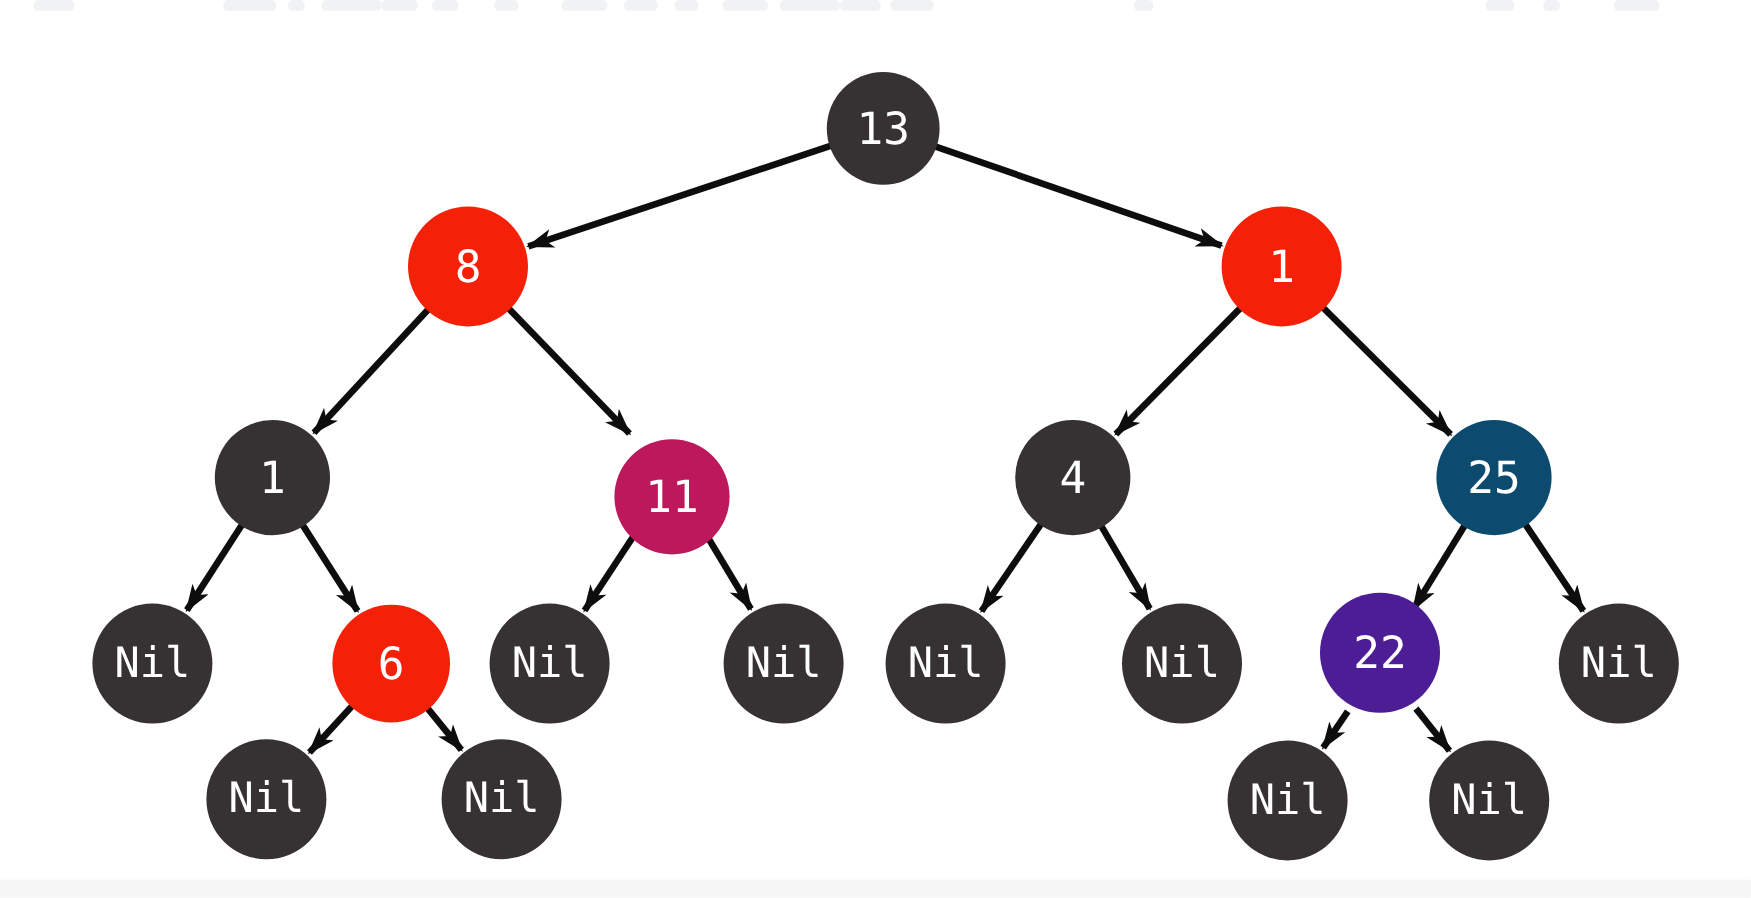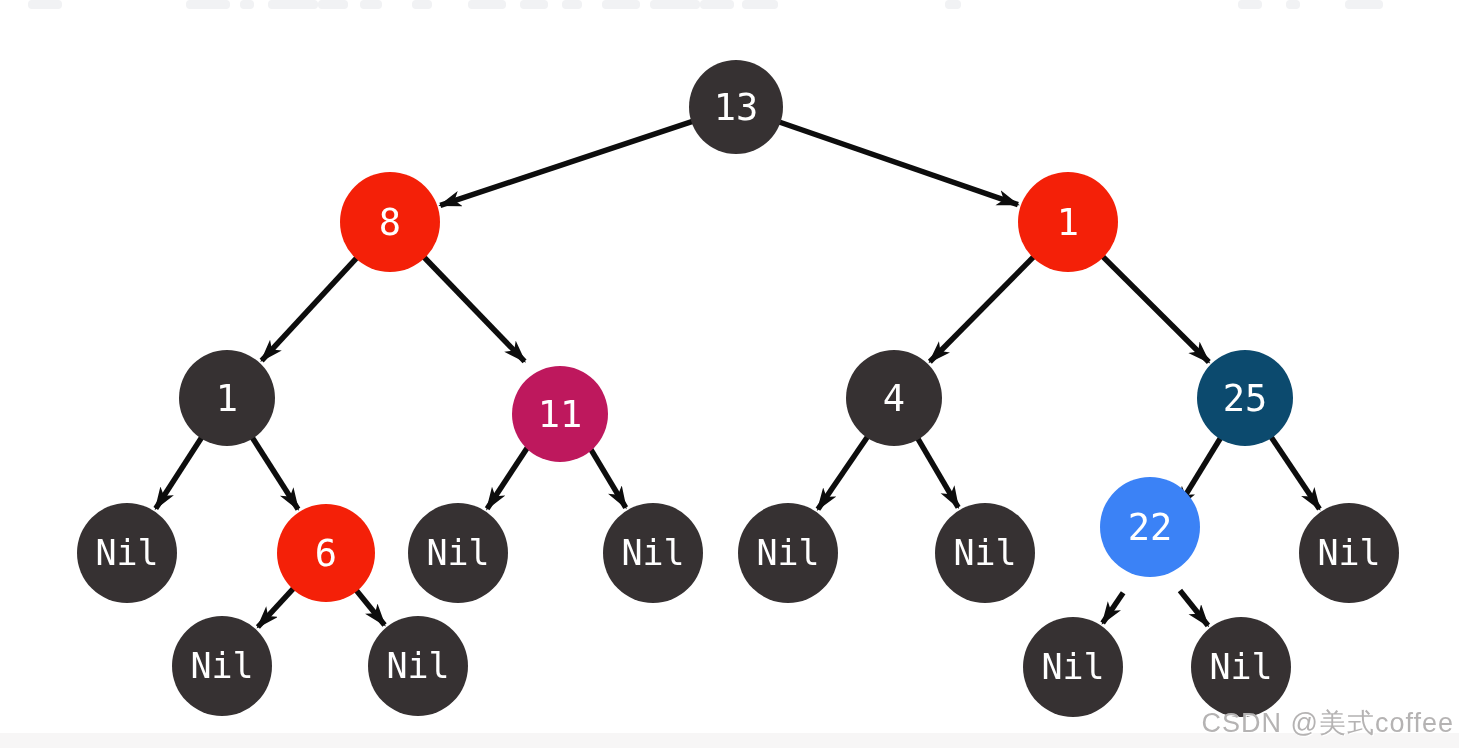--- a/index.html
+++ b/index.html
@@ -77,21 +77,21 @@
       <div class="node" style="left: 227px; top: 398px; width: 96px; height: 96px; background: rgb(54, 49, 50); color: rgb(255, 255, 255);">1</div>
       <div class="node" style="left: 560px; top: 414px; width: 96px; height: 96px; background: #be185d; color: rgb(255, 255, 255);">11</div>
       <div class="node" style="left: 894px; top: 398px; width: 96px; height: 96px; background: rgb(54, 49, 50); color: rgb(255, 255, 255);">4</div>
       <div class="node" style="left: 1245px; top: 398px; width: 96px; height: 96px; background: #0c4a6e; color: rgb(255, 255, 255);">25</div>
       <div class="node" style="left: 127px; top: 553px; width: 100px; height: 100px; background: rgb(54, 49, 50); color: rgb(255, 255, 255); font-size: 35px;">Nil</div>
       <div class="node" style="left: 326px; top: 553px; width: 98px; height: 98px; background: rgb(244, 32, 8); color: rgb(255, 255, 255);">6</div>
       <div class="node" style="left: 458px; top: 553px; width: 100px; height: 100px; background: rgb(54, 49, 50); color: rgb(255, 255, 255); font-size: 35px;">Nil</div>
       <div class="node" style="left: 653px; top: 553px; width: 100px; height: 100px; background: rgb(54, 49, 50); color: rgb(255, 255, 255); font-size: 35px;">Nil</div>
       <div class="node" style="left: 788px; top: 553px; width: 100px; height: 100px; background: rgb(54, 49, 50); color: rgb(255, 255, 255); font-size: 35px;">Nil</div>
       <div class="node" style="left: 985px; top: 553px; width: 100px; height: 100px; background: rgb(54, 49, 50); color: rgb(255, 255, 255); font-size: 35px;">Nil</div>
-      <div class="node" style="left: 1150px; top: 527px; width: 100px; height: 100px; background: #3b82f6; color: rgb(255, 255, 255);">22</div>
+      <div class="node" style="left: 1150px; top: 544px; width: 100px; height: 100px; background: #4c1d95; color: rgb(255, 255, 255);">22</div>
       <div class="node" style="left: 1349px; top: 553px; width: 100px; height: 100px; background: rgb(54, 49, 50); color: rgb(255, 255, 255); font-size: 35px;">Nil</div>
       <div class="node" style="left: 222px; top: 666px; width: 100px; height: 100px; background: rgb(54, 49, 50); color: rgb(255, 255, 255); font-size: 35px;">Nil</div>
       <div class="node" style="left: 418px; top: 666px; width: 100px; height: 100px; background: rgb(54, 49, 50); color: rgb(255, 255, 255); font-size: 35px;">Nil</div>
       <div class="node" style="left: 1073px; top: 667px; width: 100px; height: 100px; background: rgb(54, 49, 50); color: rgb(255, 255, 255); font-size: 35px;">Nil</div>
       <div class="node" style="left: 1241px; top: 667px; width: 100px; height: 100px; background: rgb(54, 49, 50); color: rgb(255, 255, 255); font-size: 35px;">Nil</div>
     </div>
 
   <div id="artifact-layer">
       <div class="artifact" style="left: 28px; width: 34px; background: rgb(241, 242, 244);"></div>
       <div class="artifact" style="left: 186px; width: 44px; background: rgb(241, 242, 244);"></div>
@@ -108,15 +108,14 @@
       <div class="artifact" style="left: 700px; width: 34px; background: rgb(241, 242, 244);"></div>
       <div class="artifact" style="left: 742px; width: 36px; background: rgb(241, 242, 244);"></div>
       <div class="artifact" style="left: 945px; width: 16px; background: rgb(241, 242, 244);"></div>
       <div class="artifact" style="left: 1238px; width: 24px; background: rgb(241, 242, 244);"></div>
       <div class="artifact" style="left: 1286px; width: 14px; background: rgb(241, 242, 244);"></div>
       <div class="artifact" style="left: 1345px; width: 38px; background: rgb(241, 242, 244);"></div>
     </div>
 
   <div class="footer-strip" style="background: rgb(247, 246, 246);"></div>
 
-  <div class="watermark" style="color: rgb(181, 179, 179);">CSDN @美式coffee</div>
 
 </div>
 
 </body></html>

